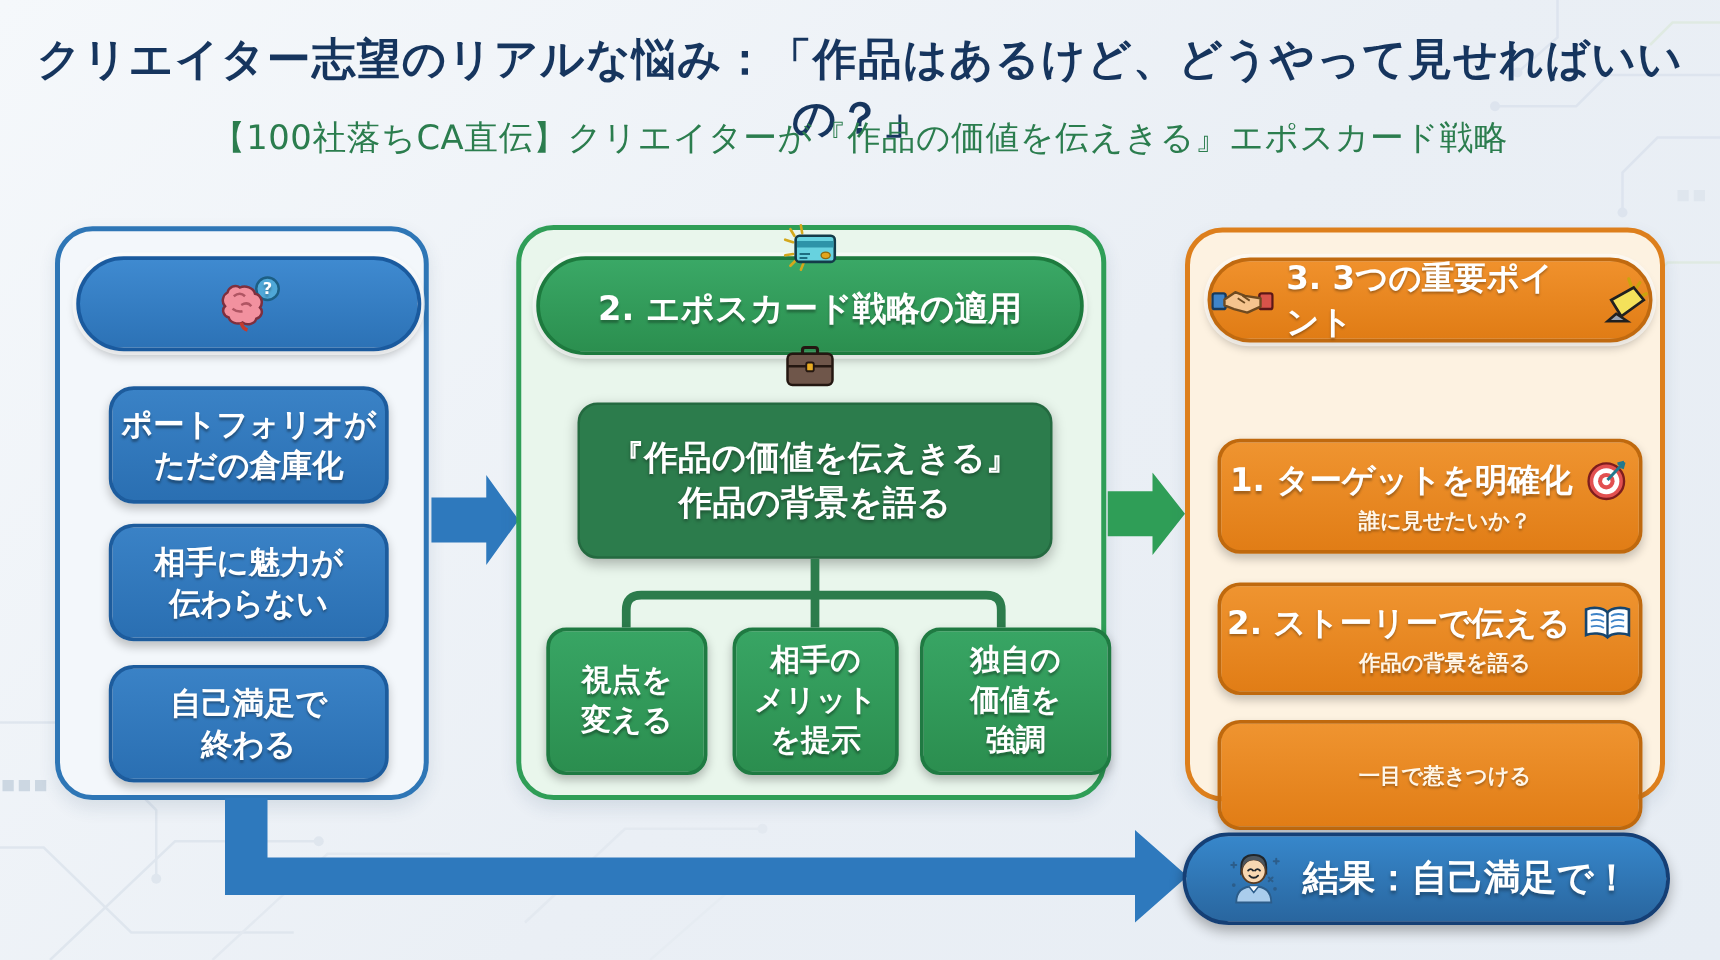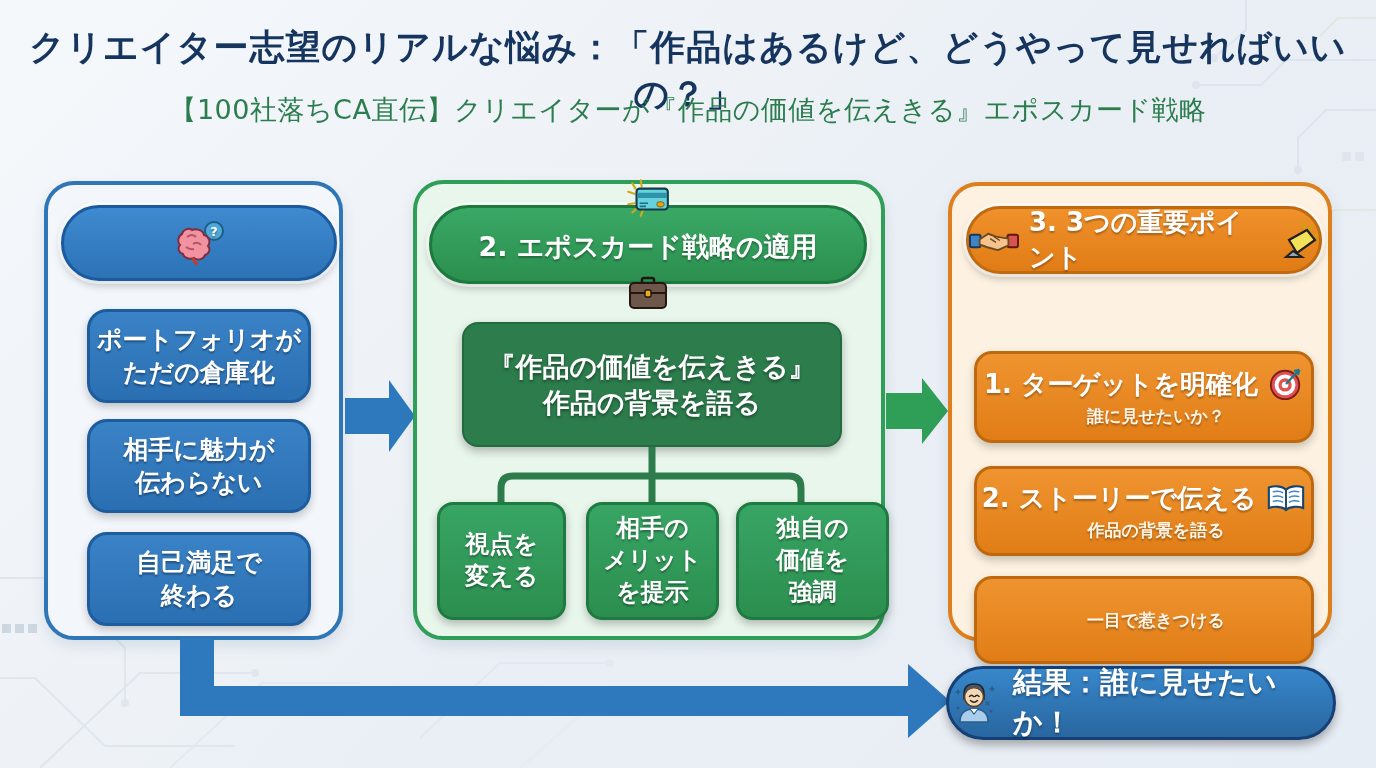--- a/index.html
+++ b/index.html
@@ -260,16 +260,16 @@
         <circle cx="42" cy="33" r="1.5" fill="#2c5d8a"></circle>
         <path d="M15 16 Q15 6 25 6 Q35 6 35 16 L35 20 Q30 13 25 15 Q20 13 15 20 Z" fill="#4d565e" stroke="#20262b" stroke-width="1.5"></path>
         <circle cx="25" cy="19" r="9.5" fill="#f8d8b2" stroke="#5a3c22" stroke-width="1.5"></circle>
         <path d="M16 17 Q18 10 25 10 Q32 10 34 17 L34 15 Q32 7 25 7 Q18 7 16 15 Z" fill="#4d565e"></path>
         <path d="M20.5 18.5 q2 -2.5 4 0 M26 18.5 q2 -2.5 4 0" stroke="#20262b" stroke-width="1.5" fill="none" stroke-linecap="round"></path>
         <path d="M21.5 22.5 q3.5 3.5 7 0" stroke="#20262b" stroke-width="1.5" fill="none" stroke-linecap="round"></path>
         <path d="M11 44 Q11 31 25 31 Q39 31 39 44 Z" fill="#aacdec" stroke="#2c5d8a" stroke-width="1.5"></path>
         <path d="M21 31 L25 36 L29 31" fill="#ffffff" stroke="#2c5d8a" stroke-width="1.2"></path>
       </svg>
     </span>
-    <span>結果：誰に見せたいか！</span>
+    <span>結果：自己満足で！</span>
   </div>
 
 </div>
 
 </body></html>

